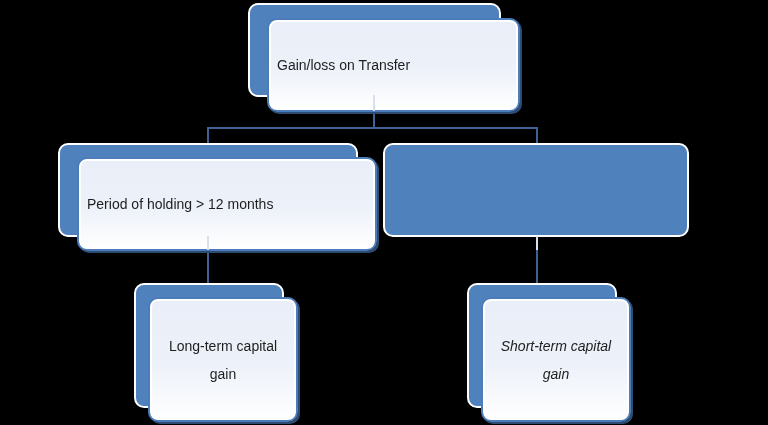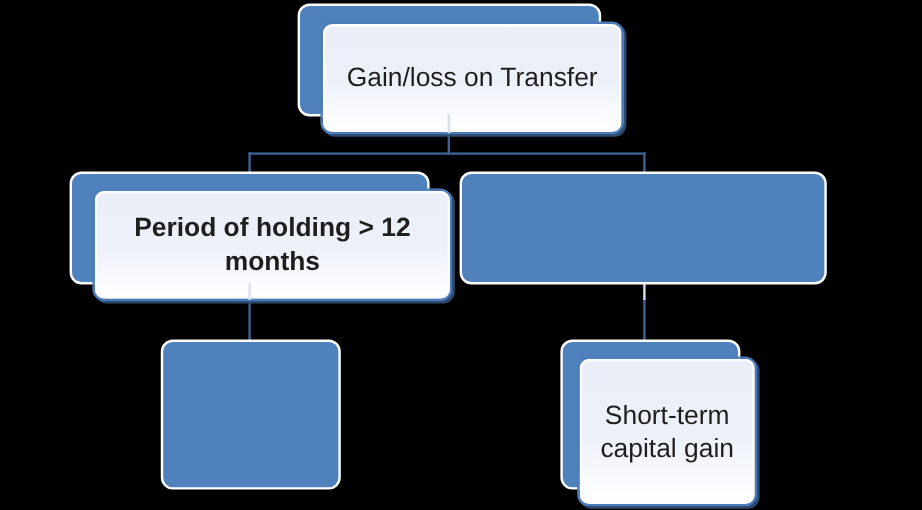--- a/index.html
+++ b/index.html
@@ -23,41 +23,41 @@
   }
   
   .node-front{
     position:absolute;
     border-radius:10px;
     border:2px solid #4c7cba;
     background:linear-gradient(180deg,#e9eef8 0%,#edf1f9 55%,#f8fafd 82%,#ffffff 100%);
     box-shadow: inset 0 0 0 2px #ffffff, 2px 2px 0 #2e4c72;
     box-sizing:border-box;
     z-index:2;
-    display:flex;align-items:center;justify-content:center;
+    display:flex;align-items:center;justify-content:flex-start;
     text-align:center;
-    font-size:22px;line-height:28px;color:#1e1e1e;
+    font-size:14px;line-height:28px;color:#1e1e1e;
     padding:0 8px;
   }
   
   .root-back {left:248px;top:3px;  width:253px;height:94px;}
   .root-front{left:267px;top:18px; width:253px;height:94px;}
   .root-front .lbl{white-space:nowrap;}
 
   .midl-back {left:58px; top:143px;width:300px;height:94px;}
-  .midl-front{left:77px; top:157px;width:300px;height:94px;font-weight:bold;}
+  .midl-front{left:77px; top:157px;width:300px;height:94px;}
 
   .midr-back {left:383px;top:143px;width:306px;height:94px;}
   .midr-front{left:402px;top:157px;width:306px;height:94px;}
 
   .leafl-back {left:134px;top:283px;width:150px;height:125px;}
   .leafl-front{left:148px;top:297px;width:150px;height:125px;padding:0 4px;}
 
   .leafr-back {left:467px;top:283px;width:150px;height:125px;}
-  .leafr-front{left:481px;top:297px;width:150px;height:125px;padding:0 4px;}
+  .leafr-front{left:481px;top:297px;width:150px;height:125px;padding:0 4px;font-style:italic;}
 
   
   .connector{position:absolute;background:#3e6296;z-index:0;}
   .c-root-v {left:373px;top:104px;width:2px;height:25px;}
   .c-branch-h{left:207px;top:127px;width:331px;height:2px;}
   .c-left-v {left:207px;top:127px;width:2px;height:17px;}
   .c-right-v{left:536px;top:127px;width:2px;height:17px;}
   .c-leafl-v{left:207px;top:250px;width:2px;height:34px;}
   .c-leafr-v{left:536px;top:250px;width:2px;height:34px;}
 
@@ -85,20 +85,23 @@
   </div>
 
   <div class="node-back midl-back"></div>
   <div class="node-front midl-front">
     <span class="lbl">Period of holding &gt; 12 months</span>
   </div>
 
   <div class="node-back midr-back"></div>
 
   <div class="node-back leafl-back"></div>
+  <div class="node-front leafl-front">
+    <span class="lbl">Long-term capital gain</span>
+  </div>
 
   <div class="node-back leafr-back"></div>
   <div class="node-front leafr-front">
     <span class="lbl">Short-term capital gain</span>
   </div>
 
   <div class="ghost g-root"></div>
   <div class="ghost g-midl"></div>
   <div class="ghost g-midr"></div>
 

